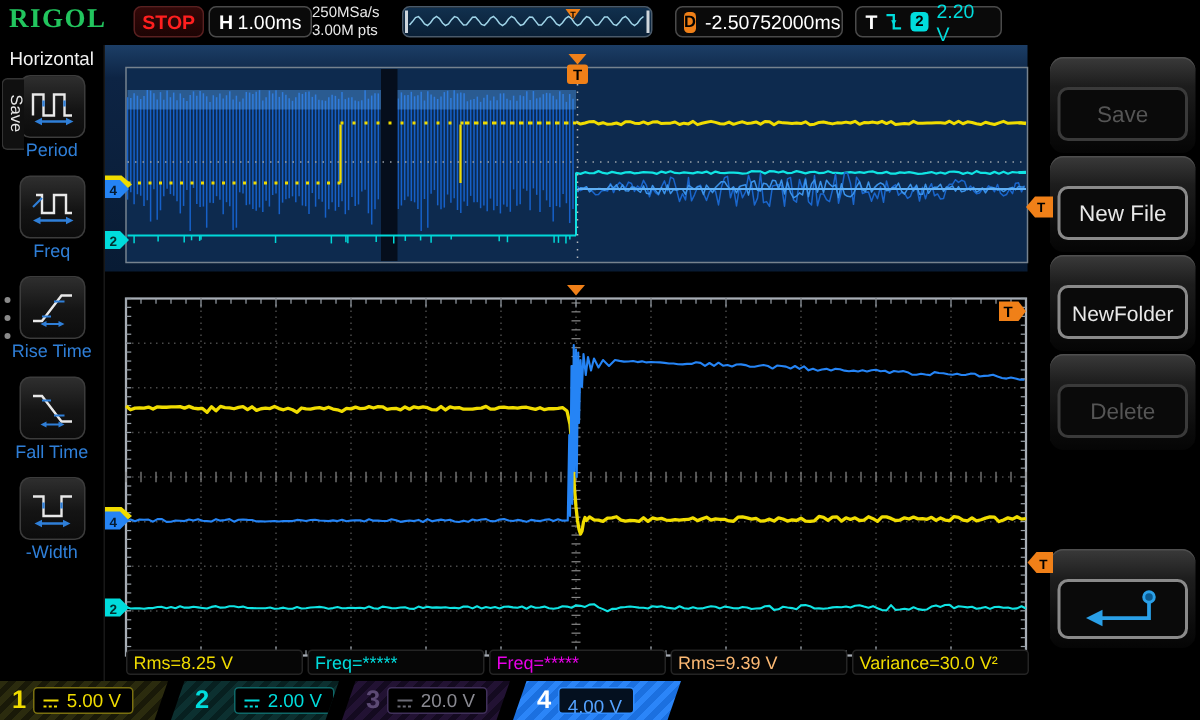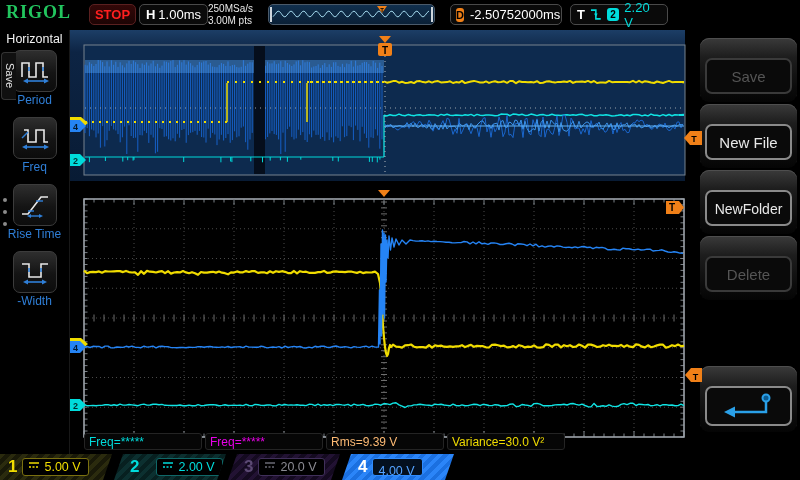--- a/index.html
+++ b/index.html
@@ -58,21 +58,21 @@
   .menu-btn{margin:20px 5px 0 5px;height:36px;line-height:34px;text-align:center;border-radius:7px;
             background:#0a0a0a;border:2px solid #8a8a8a;color:#e8e8e8;font-size:15px;box-sizing:border-box;
             white-space:nowrap;overflow:hidden;}
   .menu-btn.disabled{border-color:#3a3a3a;color:#555;}
   .menu-btn.small{font-size:14px;}
   .icon-btn{display:flex;align-items:center;justify-content:center;height:40px;line-height:normal;}
   
   .chanbar{position:absolute;left:0;top:454px;width:800px;height:26px;background:#000;}
   .ch{position:absolute;top:0;height:26px;display:flex;align-items:center;box-sizing:border-box;}
   .ch .num{font-weight:bold;font-size:17px;margin-right:5px;}
-  .vbox{display:flex;align-items:flex-start;gap:4px;background:#000;border:1px solid #444;
+  .vbox{display:flex;align-items:flex-end;gap:4px;background:#000;border:1px solid #444;
         border-radius:3px;padding:1px 7px 1px 5px;font-size:12.5px;height:18px;box-sizing:border-box;}
   .diag-sep{position:absolute;left:702px;top:455px;width:1px;height:24px;background:#4a4a4a;transform:skewX(-20deg);}
   .statusicons{position:absolute;right:14px;top:458px;display:flex;gap:10px;align-items:center;}
 </style>
 </head>
 <body>
 
 <div class="stage">
 
   <div class="topbar">
@@ -142,20 +142,33 @@
           <svg width="30" height="27" viewBox="0 0 30 27">
         <path d="M2,22 H8 L21,5 H28" fill="none" stroke="#e8e8e8" stroke-width="1.6"></path>
         <line x1="8" y1="19" x2="14" y2="19" stroke="#2f7fd8" stroke-width="1.4"></line>
         <line x1="16" y1="9" x2="23" y2="9" stroke="#2f7fd8" stroke-width="1.4"></line>
         <line x1="10" y1="24" x2="20" y2="24" stroke="#2f7fd8" stroke-width="1.4"></line>
         <polygon points="7,24 11,22 11,26" fill="#2f7fd8"></polygon>
             <polygon points="23,24 19,22 19,26" fill="#2f7fd8"></polygon>
       </svg>
         </div>
       <div class="sb-label">Rise Time</div>
+    </div>
+    <div class="sb-item">
+      <div class="sb-btn">
+          <svg width="30" height="27" viewBox="0 0 30 27">
+        <path d="M2,5 H8 L21,22 H28" fill="none" stroke="#e8e8e8" stroke-width="1.6"></path>
+        <line x1="8" y1="8" x2="14" y2="8" stroke="#2f7fd8" stroke-width="1.4"></line>
+        <line x1="16" y1="18" x2="23" y2="18" stroke="#2f7fd8" stroke-width="1.4"></line>
+        <line x1="10" y1="24" x2="20" y2="24" stroke="#2f7fd8" stroke-width="1.4"></line>
+        <polygon points="7,24 11,22 11,26" fill="#2f7fd8"></polygon>
+            <polygon points="23,24 19,22 19,26" fill="#2f7fd8"></polygon>
+      </svg>
+        </div>
+      <div class="sb-label">Fall Time</div>
     </div>
     <div class="sb-item">
       <div class="sb-btn">
           <svg width="30" height="27" viewBox="0 0 30 27">
         <path d="M2,5 H9 V18 H21 V5 H28" fill="none" stroke="#e8e8e8" stroke-width="1.6"></path>
         <line x1="9" y1="9" x2="9" y2="13" stroke="#2f7fd8" stroke-width="1.6"></line>
             <line x1="21" y1="9" x2="21" y2="13" stroke="#2f7fd8" stroke-width="1.6"></line>
         <line x1="7" y1="23" x2="23" y2="23" stroke="#2f7fd8" stroke-width="1.6"></line>
         <polygon points="3,23 8,20.5 8,25.5" fill="#2f7fd8"></polygon>
             <polygon points="27,23 22,20.5 22,25.5" fill="#2f7fd8"></polygon>
@@ -727,20 +740,21 @@
         <g>
           <polygon points="0,155 10,155 16,161 10,167 0,167" fill="#2584f5"></polygon>
           <text x="5.5" y="165" font-size="9" font-weight="bold" font-family="Liberation Sans, sans-serif" fill="#041a30" text-anchor="middle">4</text>
         </g>
         <g>
           <polygon points="0,213 10,213 16,219 10,225 0,225" fill="#00dcdc"></polygon>
           <text x="5.5" y="223" font-size="9" font-weight="bold" font-family="Liberation Sans, sans-serif" fill="#003030" text-anchor="middle">2</text>
         </g>
       </svg>
     <div class="meas-bar">
+      <div class="meas" style="color: rgb(240, 220, 0);">Rms=8.25 V</div>
       <div class="meas" style="color: rgb(0, 220, 220);">Freq=*****</div>
       <div class="meas" style="color: rgb(232, 0, 232);">Freq=*****</div>
       <div class="meas" style="color: #fdba74;">Rms=9.39 V</div>
       <div class="meas" style="color: rgb(240, 220, 0);">Variance=30.0 V²</div>
     </div>
   </div>
 
   <div class="rightcol">
     <div class="slot" style="top:38px">
         <div class="menu-btn disabled" id="mb0">Save</div>

